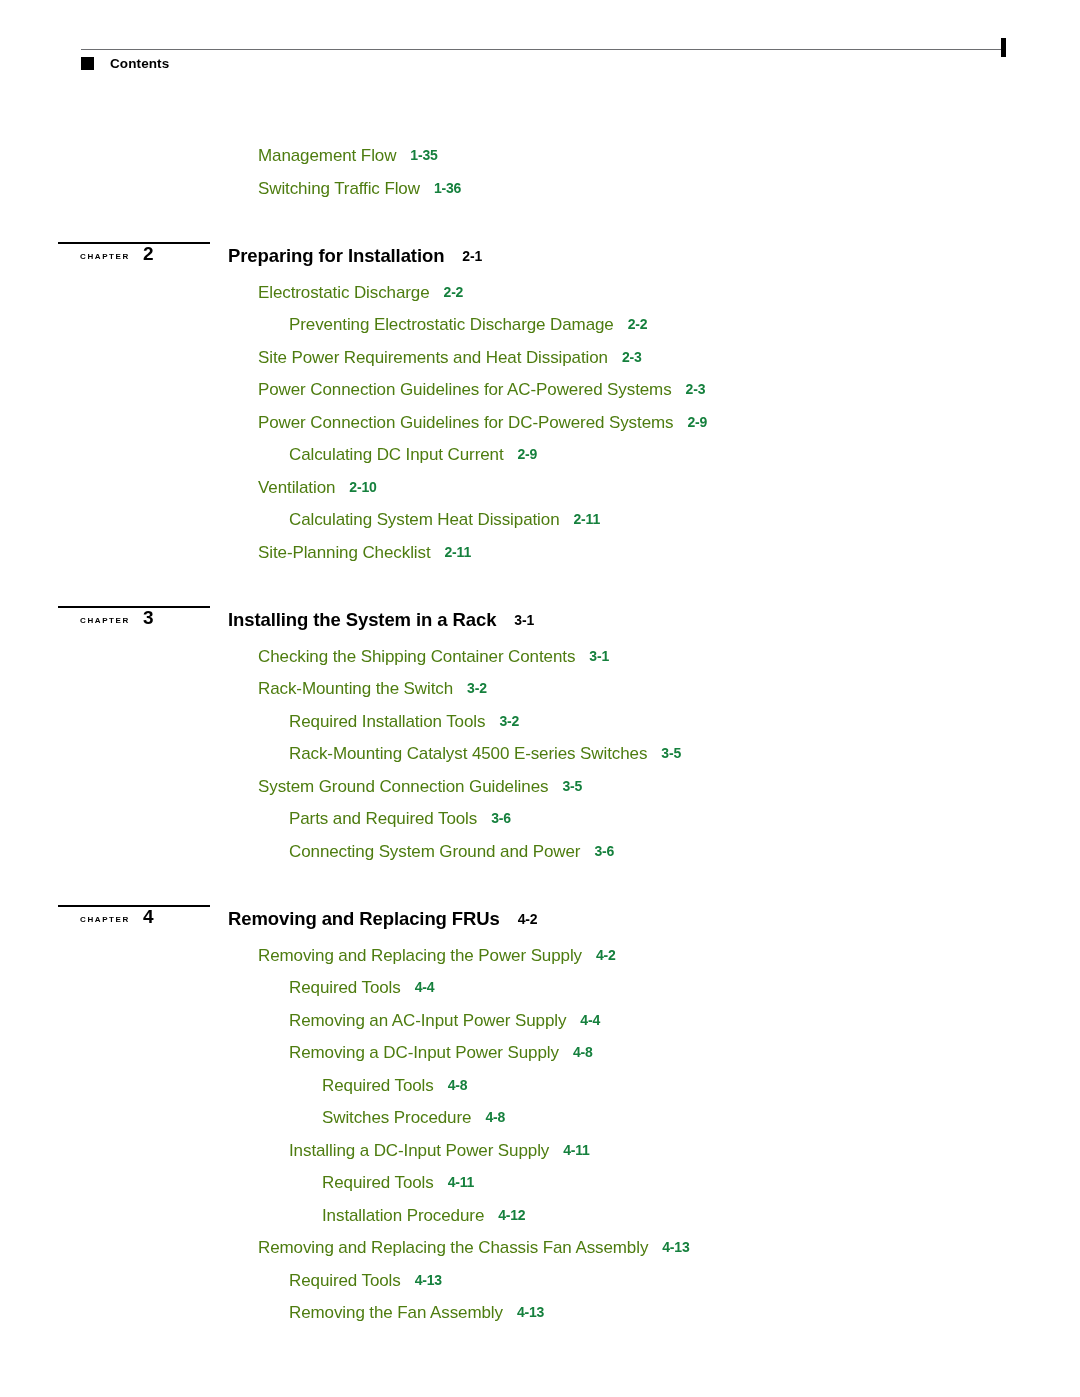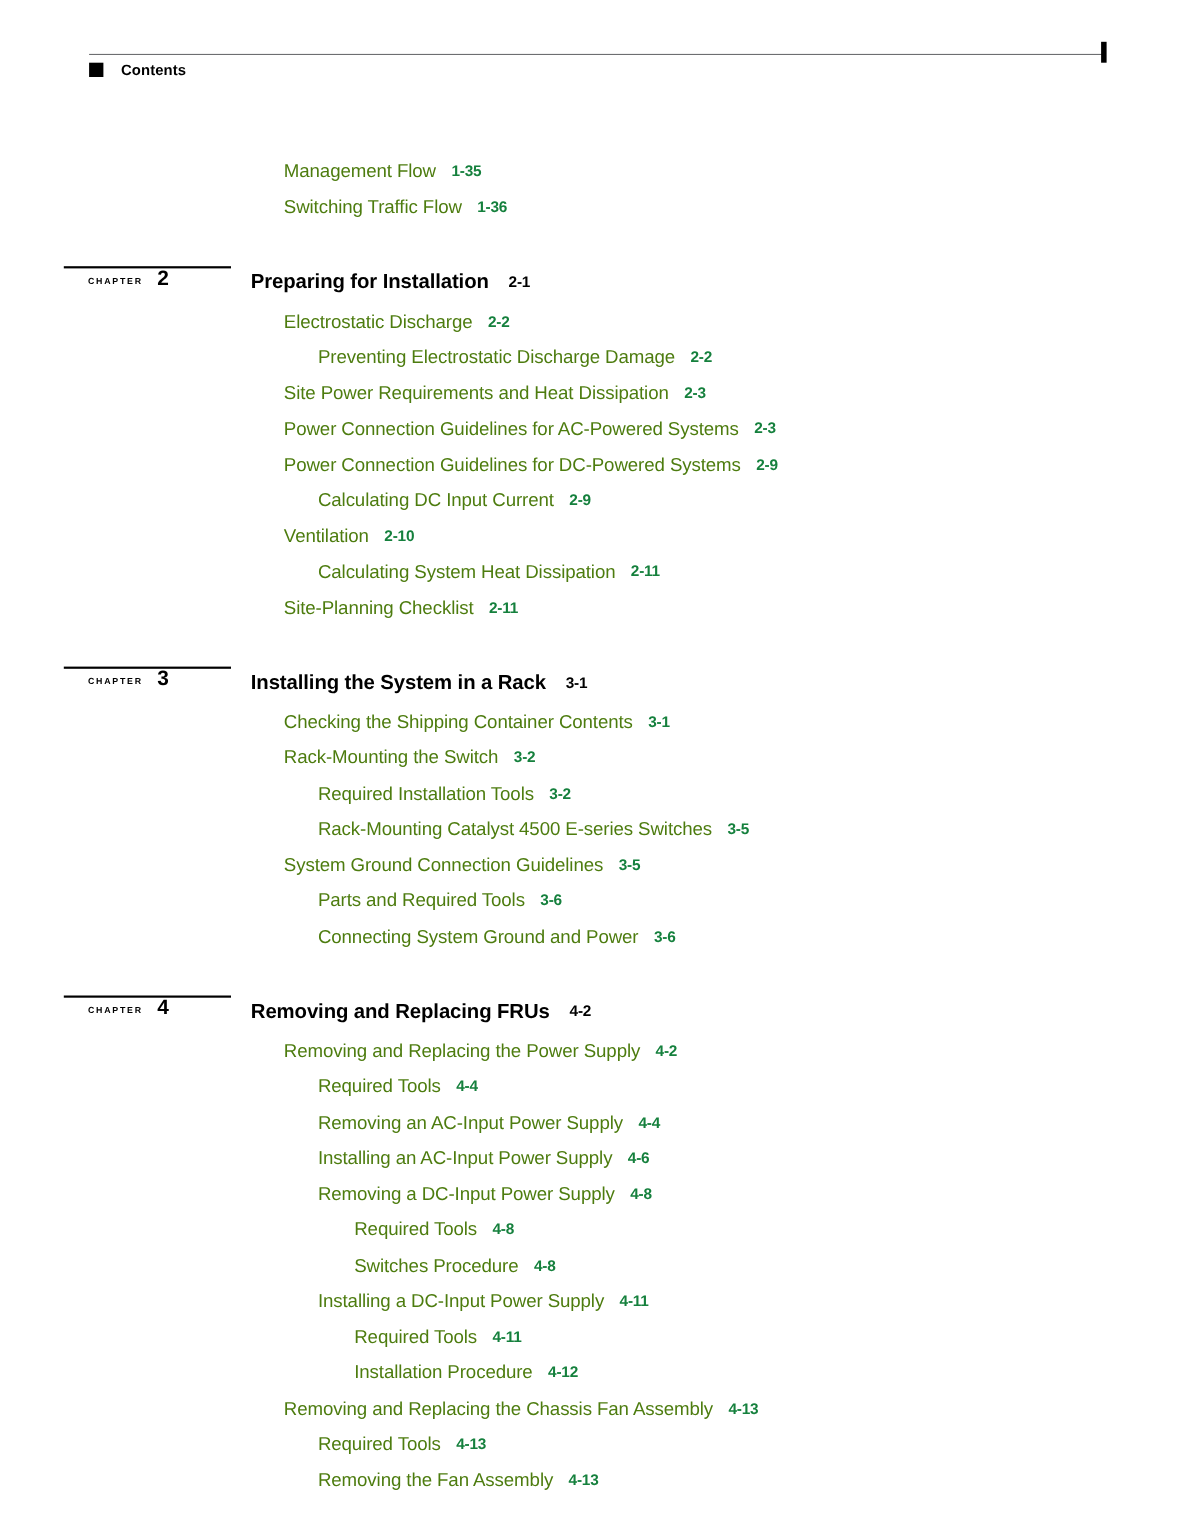--- a/index.html
+++ b/index.html
@@ -228,21 +228,20 @@
     <div class="chapter-rule"></div>
     <div class="chapter-word">CHAPTER</div>
     <div class="chapter-num">4</div>
     <div class="chapter-title"><span>Removing and Replacing FRUs</span><span class="chapter-page">4-2</span></div>
   </div>
   <div class="gap-small"></div>
   <div>
     <div class="toc-entry lvl1"><span class="title">Removing and Replacing the Power Supply</span><span class="page">4-2</span></div>
     <div class="toc-entry lvl2"><span class="title">Required Tools</span><span class="page">4-4</span></div>
     <div class="toc-entry lvl2"><span class="title">Removing an AC-Input Power Supply</span><span class="page">4-4</span></div>
-    <div class="toc-entry lvl2"><span class="title">Installing an AC-Input Power Supply</span><span class="page">4-6</span></div>
     <div class="toc-entry lvl2"><span class="title">Removing a DC-Input Power Supply</span><span class="page">4-8</span></div>
     <div class="toc-entry lvl3"><span class="title">Required Tools</span><span class="page">4-8</span></div>
     <div class="toc-entry lvl3"><span class="title">Switches Procedure</span><span class="page">4-8</span></div>
     <div class="toc-entry lvl2"><span class="title">Installing a DC-Input Power Supply</span><span class="page">4-11</span></div>
     <div class="toc-entry lvl3"><span class="title">Required Tools</span><span class="page">4-11</span></div>
     <div class="toc-entry lvl3"><span class="title">Installation Procedure</span><span class="page">4-12</span></div>
     <div class="toc-entry lvl1"><span class="title">Removing and Replacing the Chassis Fan Assembly</span><span class="page">4-13</span></div>
     <div class="toc-entry lvl2"><span class="title">Required Tools</span><span class="page">4-13</span></div>
     <div class="toc-entry lvl2"><span class="title">Removing the Fan Assembly</span><span class="page">4-13</span></div>
     <div class="toc-entry lvl2"></div>

